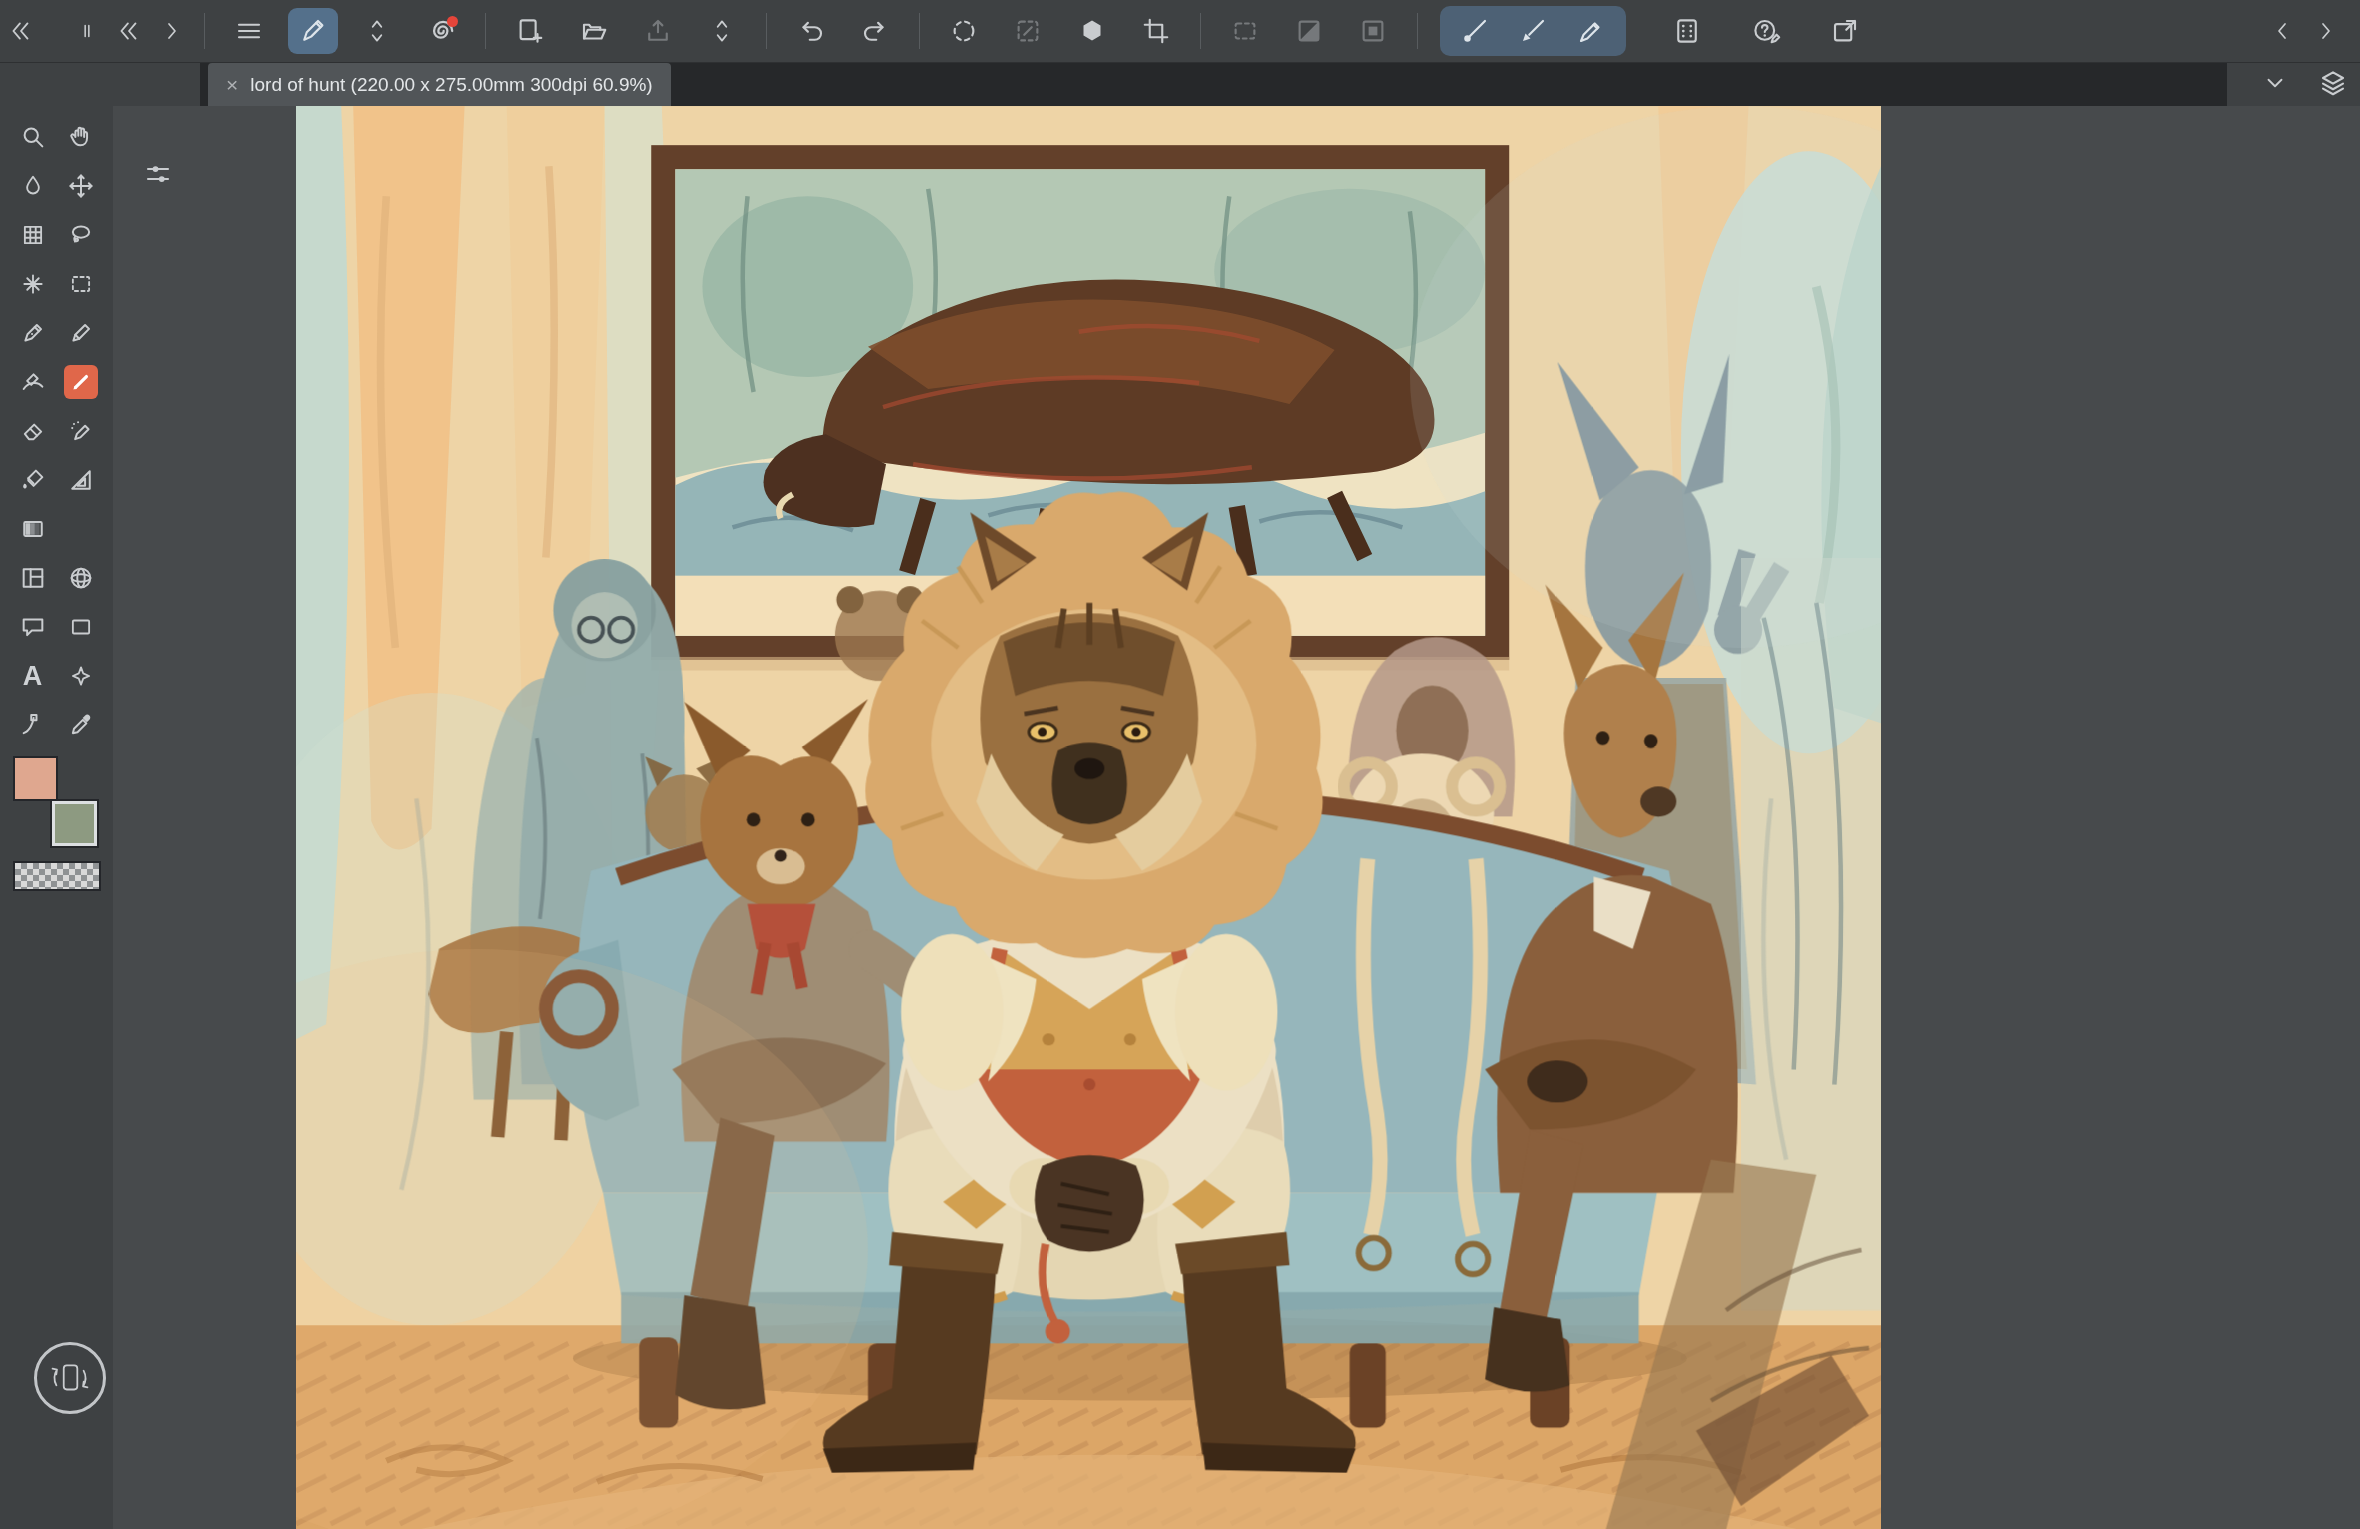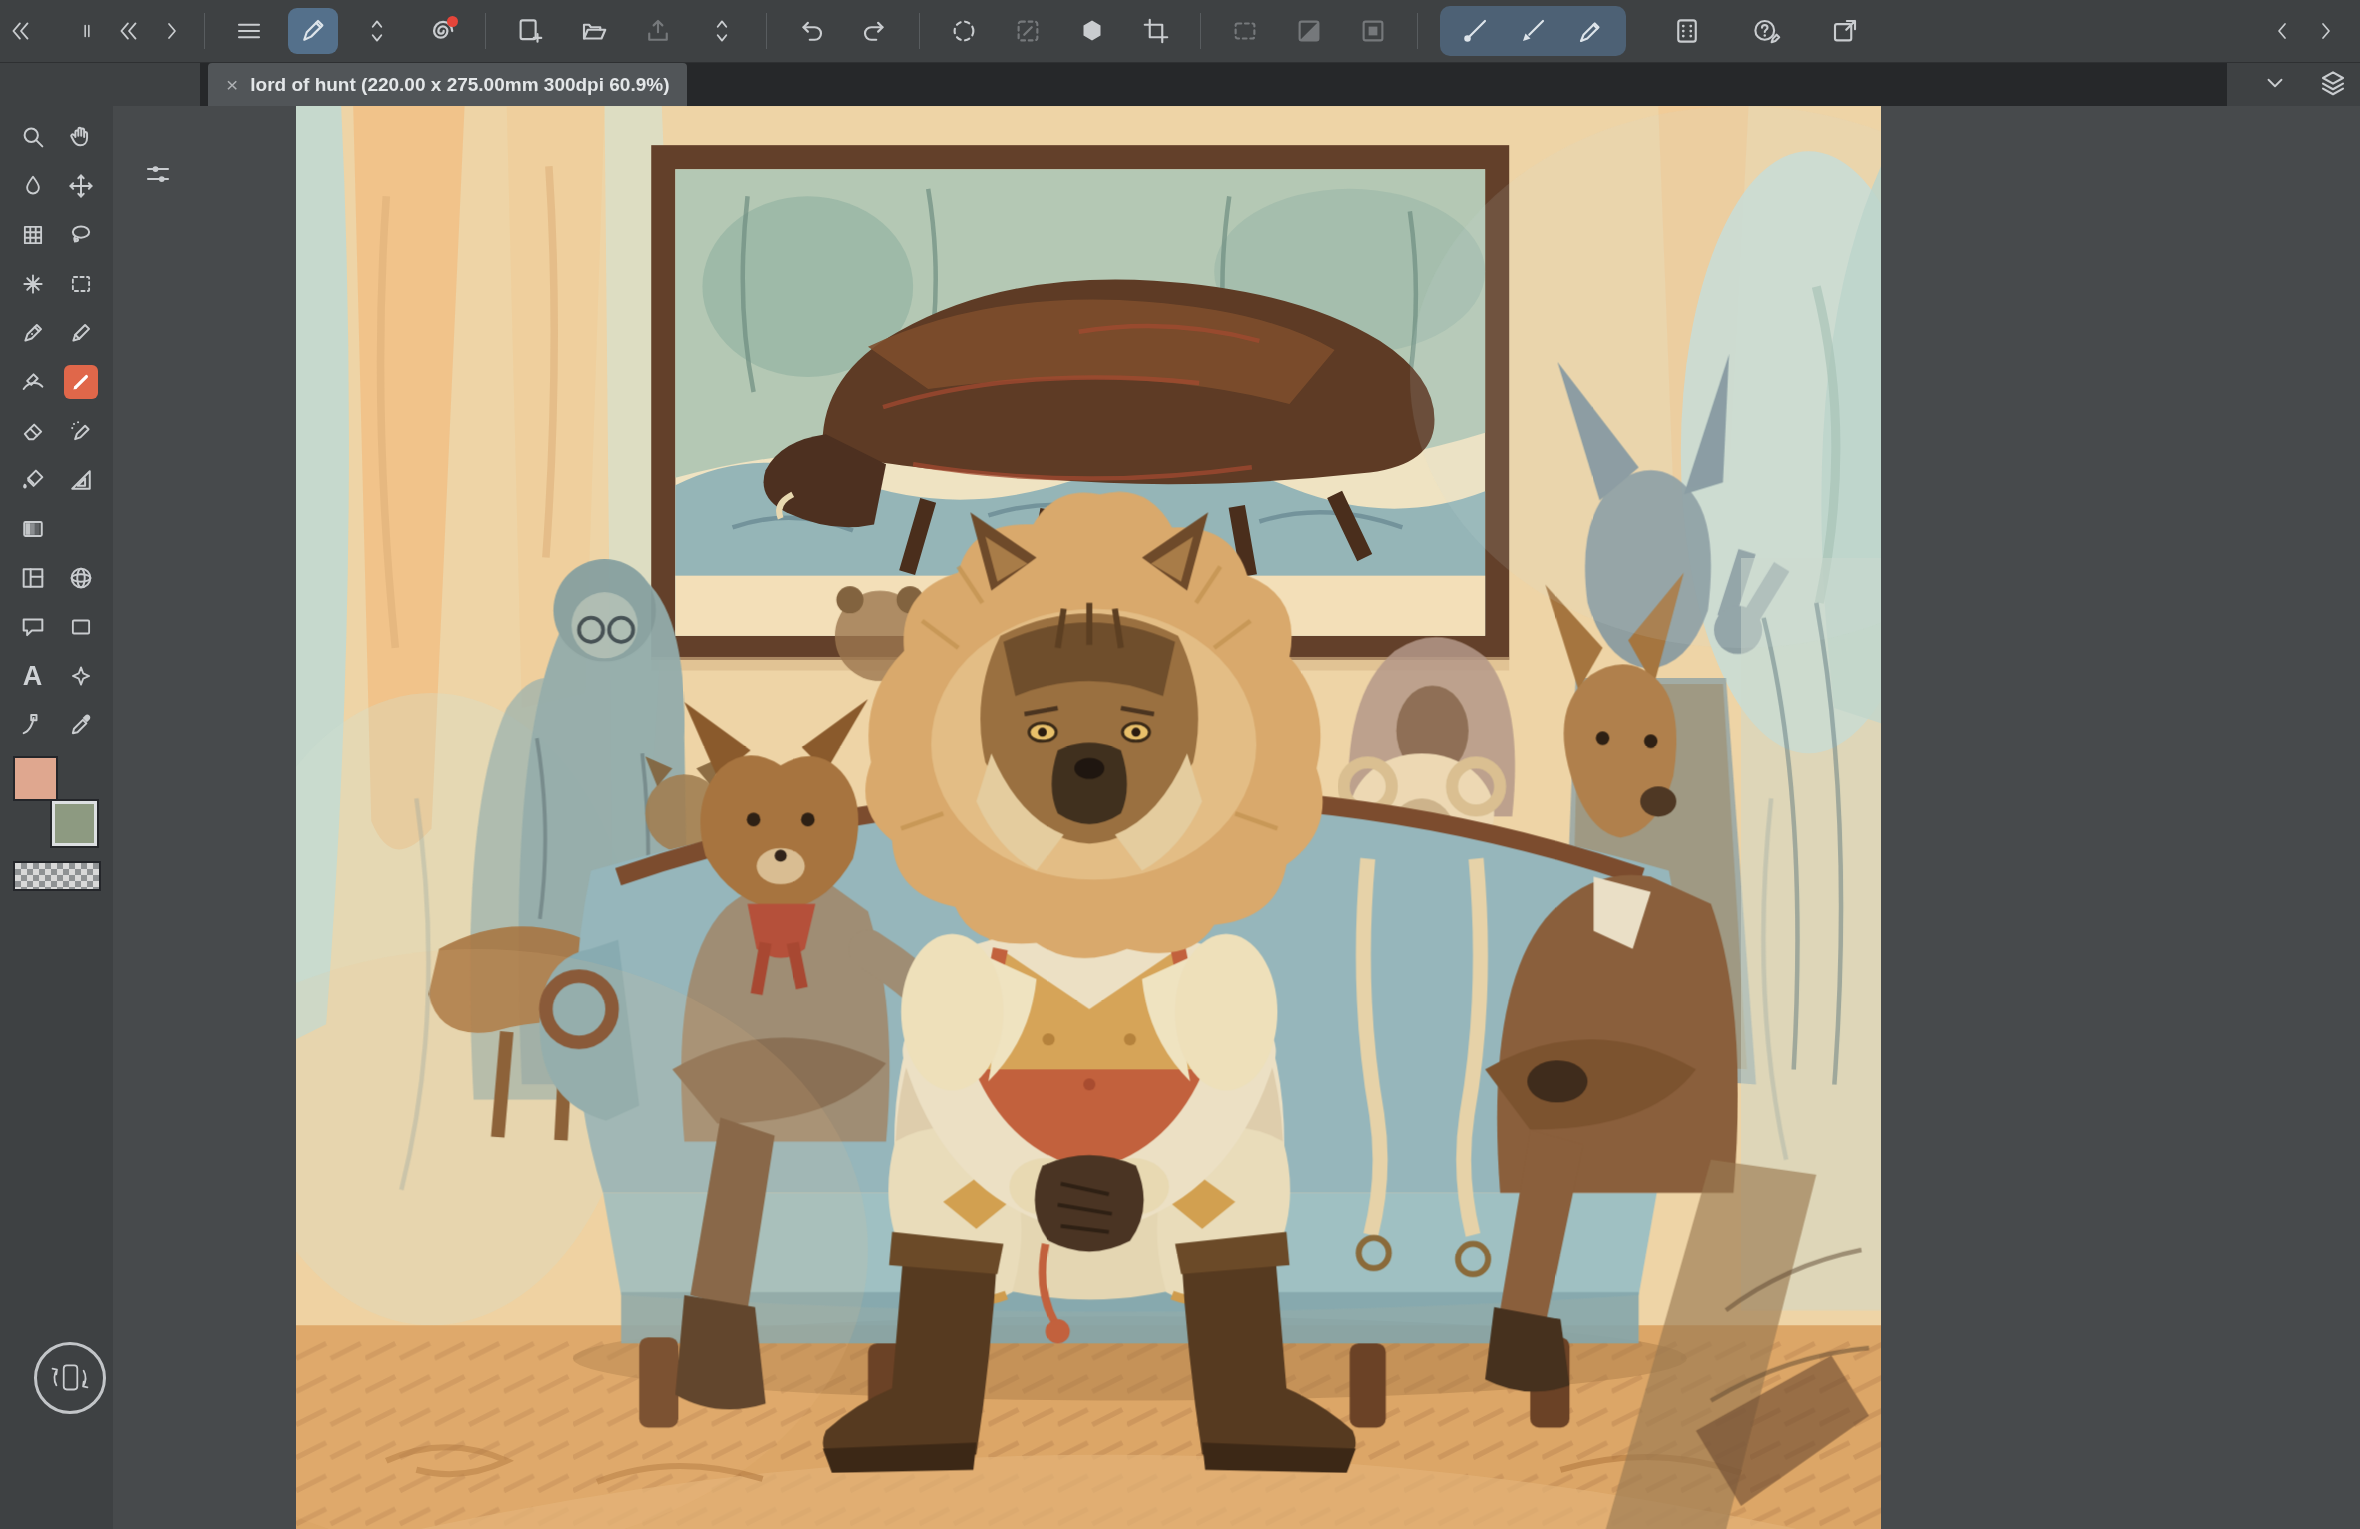--- a/index.html
+++ b/index.html
@@ -23,21 +23,21 @@
   .ic{fill:none;stroke:#c9cccf;stroke-width:1.7;stroke-linecap:round;stroke-linejoin:round;}
   .ic .f{fill:#c9cccf;stroke:none;}
   .ic.lt{stroke:#dde4ea;}
   .ic.lt .f{fill:#dde4ea;}
 
   
   .tabbar{position:absolute;top:63px;left:0;right:0;height:43px;background:#3e4143;z-index:30;}
   .tab-inset{position:absolute;left:200px;right:133px;top:0;bottom:0;background:#26282a;display:flex;align-items:stretch;}
   .doc-tab{display:flex;align-items:center;gap:12px;background:#515558;padding:0 18px;margin-left:8px;border-radius:4px 4px 0 0;}
   .tab-close{color:#aeb1b4;font-size:21px;line-height:1;cursor:default;}
-  .tab-title{color:#e3e6e8;font-size:19px;white-space:nowrap;font-weight:bold;}
+  .tab-title{color:#e3e6e8;font-size:19px;white-space:nowrap;}
   .tabbar-right{position:absolute;right:12px;top:0;height:43px;display:flex;align-items:center;gap:30px;}
 
   
   .palette{position:absolute;top:63px;left:0;width:113px;bottom:0;background:#3e4143;z-index:20;}
   .pal-grid{position:absolute;top:8px;left:0;width:113px;display:grid;grid-template-columns:48px 48px;justify-content:center;row-gap:15px;}
   .pcell{width:48px;height:34px;display:flex;align-items:center;justify-content:center;}
   .marker-sel{width:34px;height:34px;background:#e0674a;border-radius:6px;display:flex;align-items:center;justify-content:center;}
   .text-glyph{font-size:27px;font-weight:bold;color:#cfd2d5;line-height:1;}
   .swatch{position:absolute;width:45px;height:45px;border:2px solid #24262a;box-sizing:border-box;}
   .swatch.pri{left:13px;top:693px;background:#dfa78f;}

